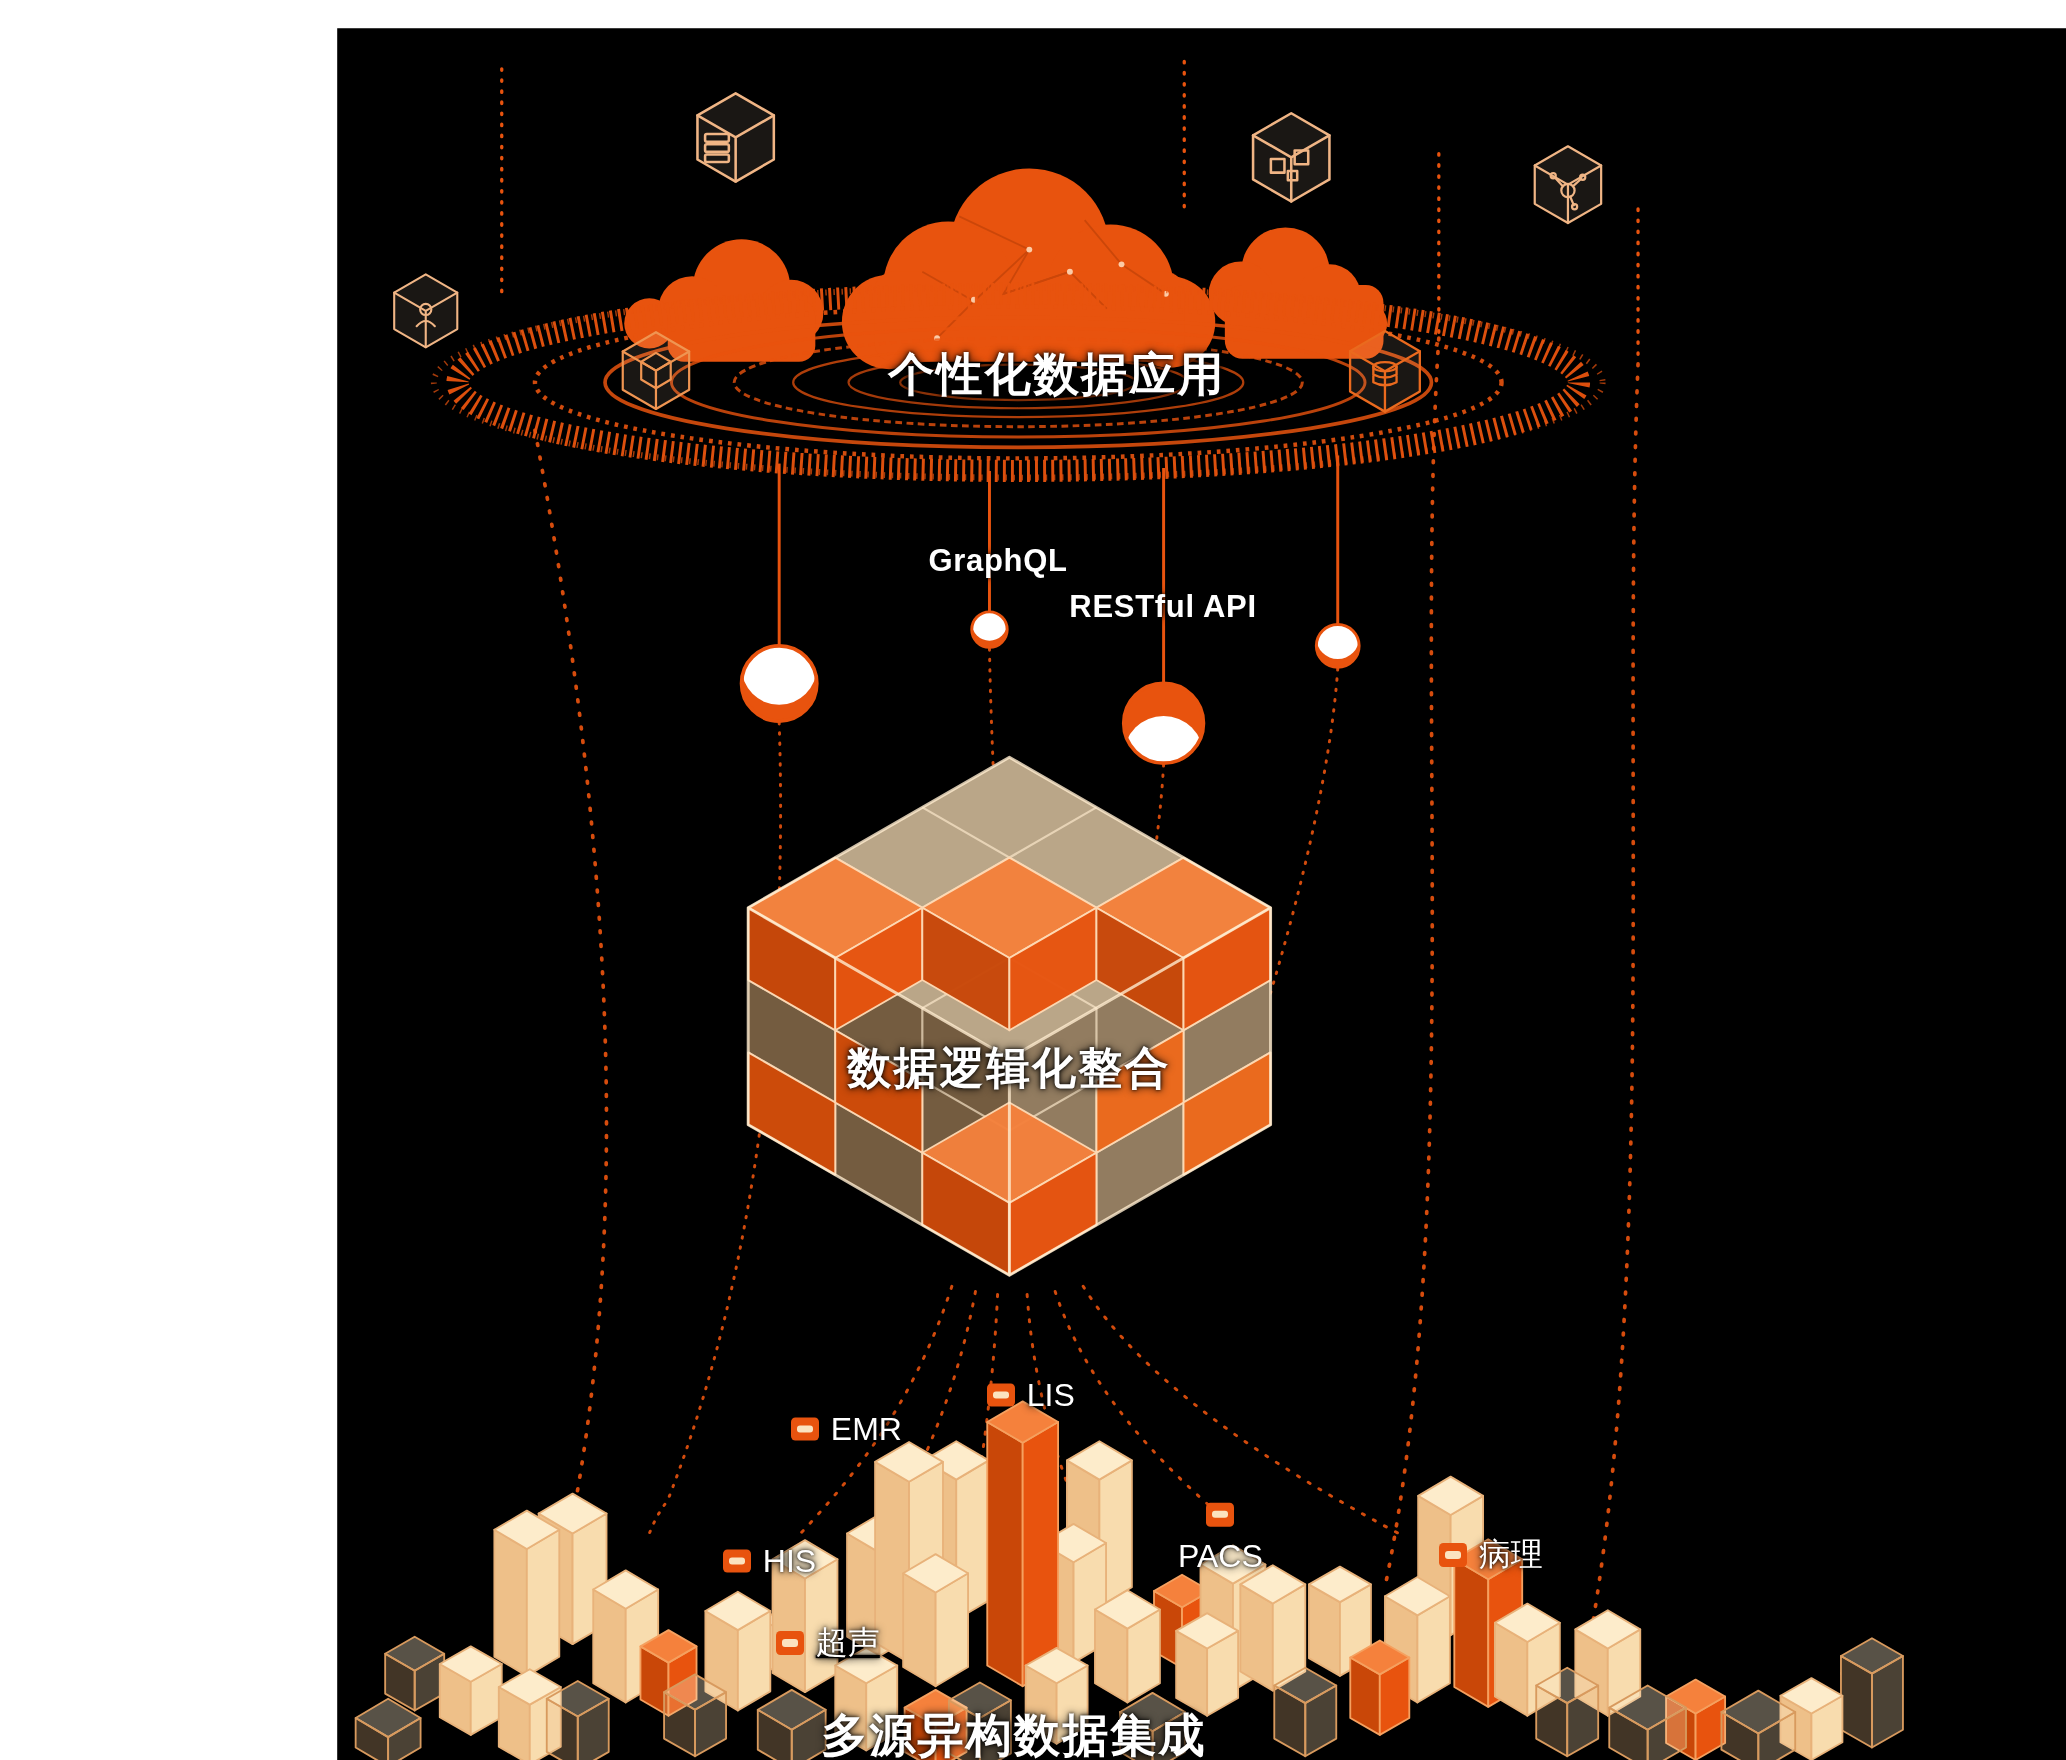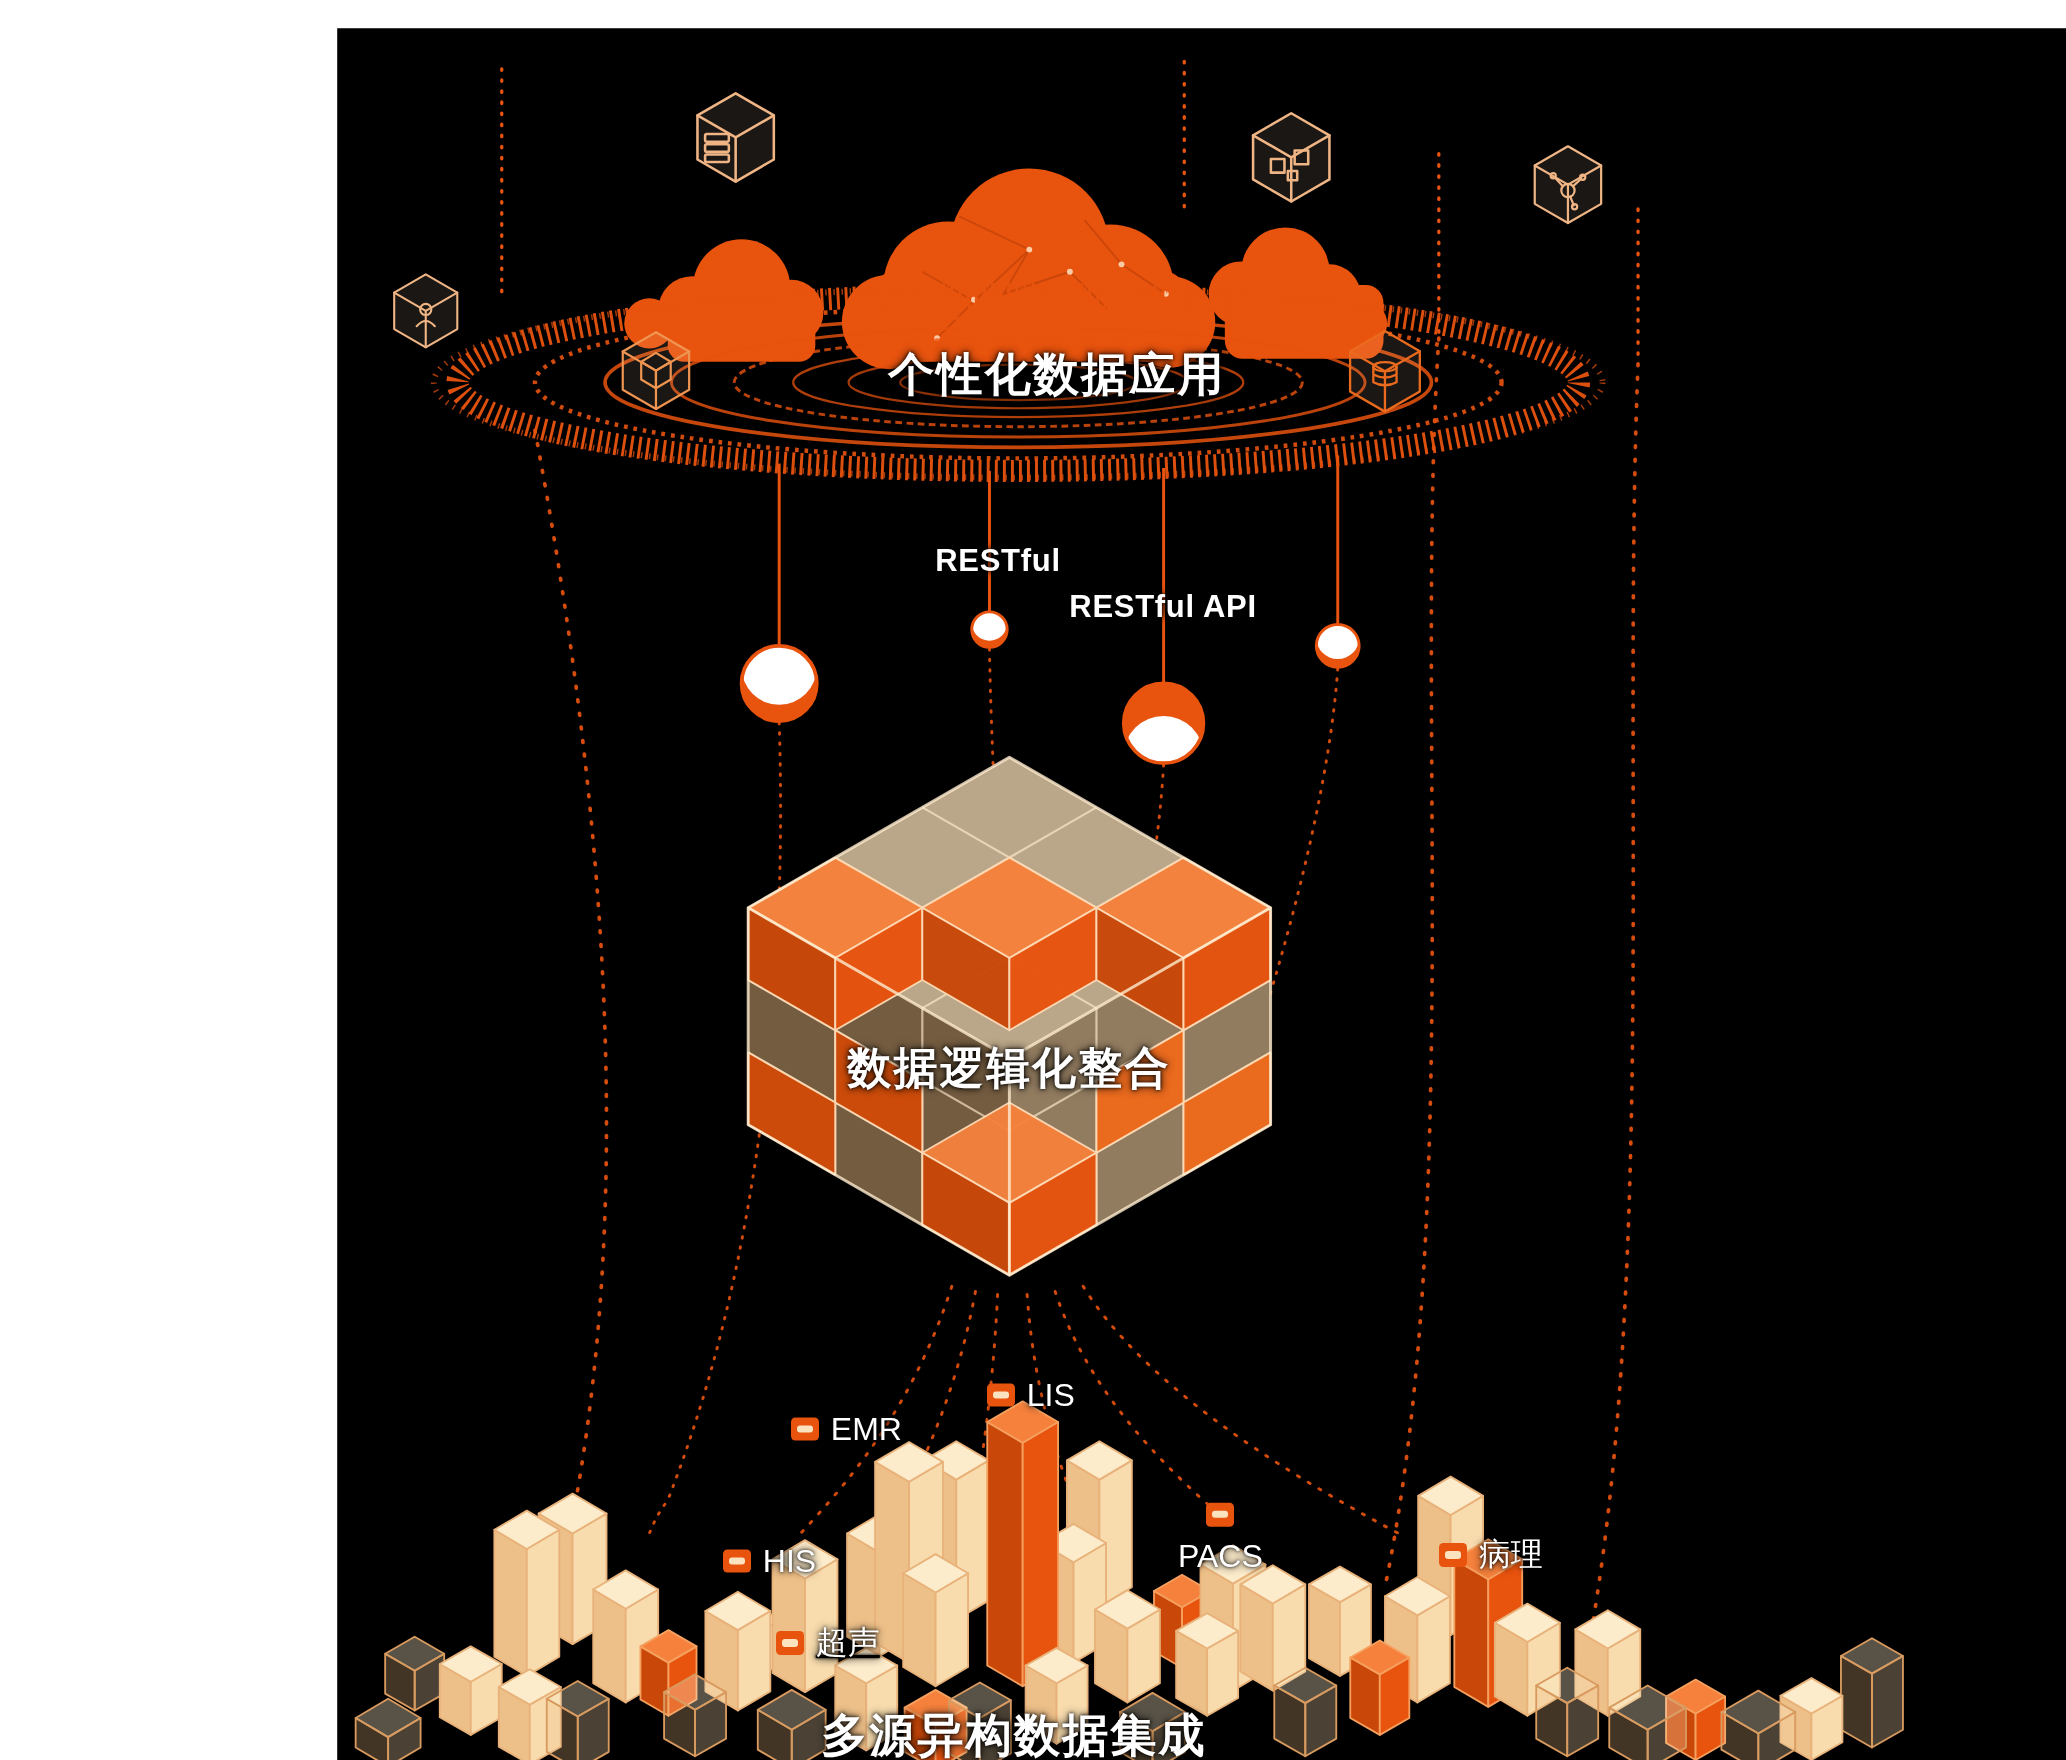--- a/index.html
+++ b/index.html
@@ -466,21 +466,21 @@
         </g>
         <g>
           <polygon points="2333,2282 2383,2311 2383,2362 2333,2333" fill="rgba(238,192,137,0.28)" stroke="#d89a5e" stroke-width="2.5" stroke-linejoin="round"></polygon>
           <polygon points="2383,2311 2433,2282 2433,2333 2383,2362" fill="rgba(248,220,174,0.3)" stroke="#d89a5e" stroke-width="2.5" stroke-linejoin="round"></polygon>
           <polygon points="2383,2253 2433,2282 2383,2311 2333,2282" fill="rgba(253,236,203,0.35)" stroke="#d89a5e" stroke-width="2.5" stroke-linejoin="round"></polygon>
         </g>
       </g>
 </svg>
 
 <div class="label title-top">个性化数据应用</div>
-<div class="label lbl-graphql">RESTful</div>
+<div class="label lbl-graphql">GraphQL</div>
 <div class="label lbl-rest">RESTful API</div>
 <div class="label title-mid">数据逻辑化整合</div>
 
 <div class="src src-emr">
   <span class="bullet"></span>
   <span class="txt">EMR</span>
 </div>
 <div class="src src-lis">
   <span class="bullet"></span>
   <span class="txt">LIS</span>

